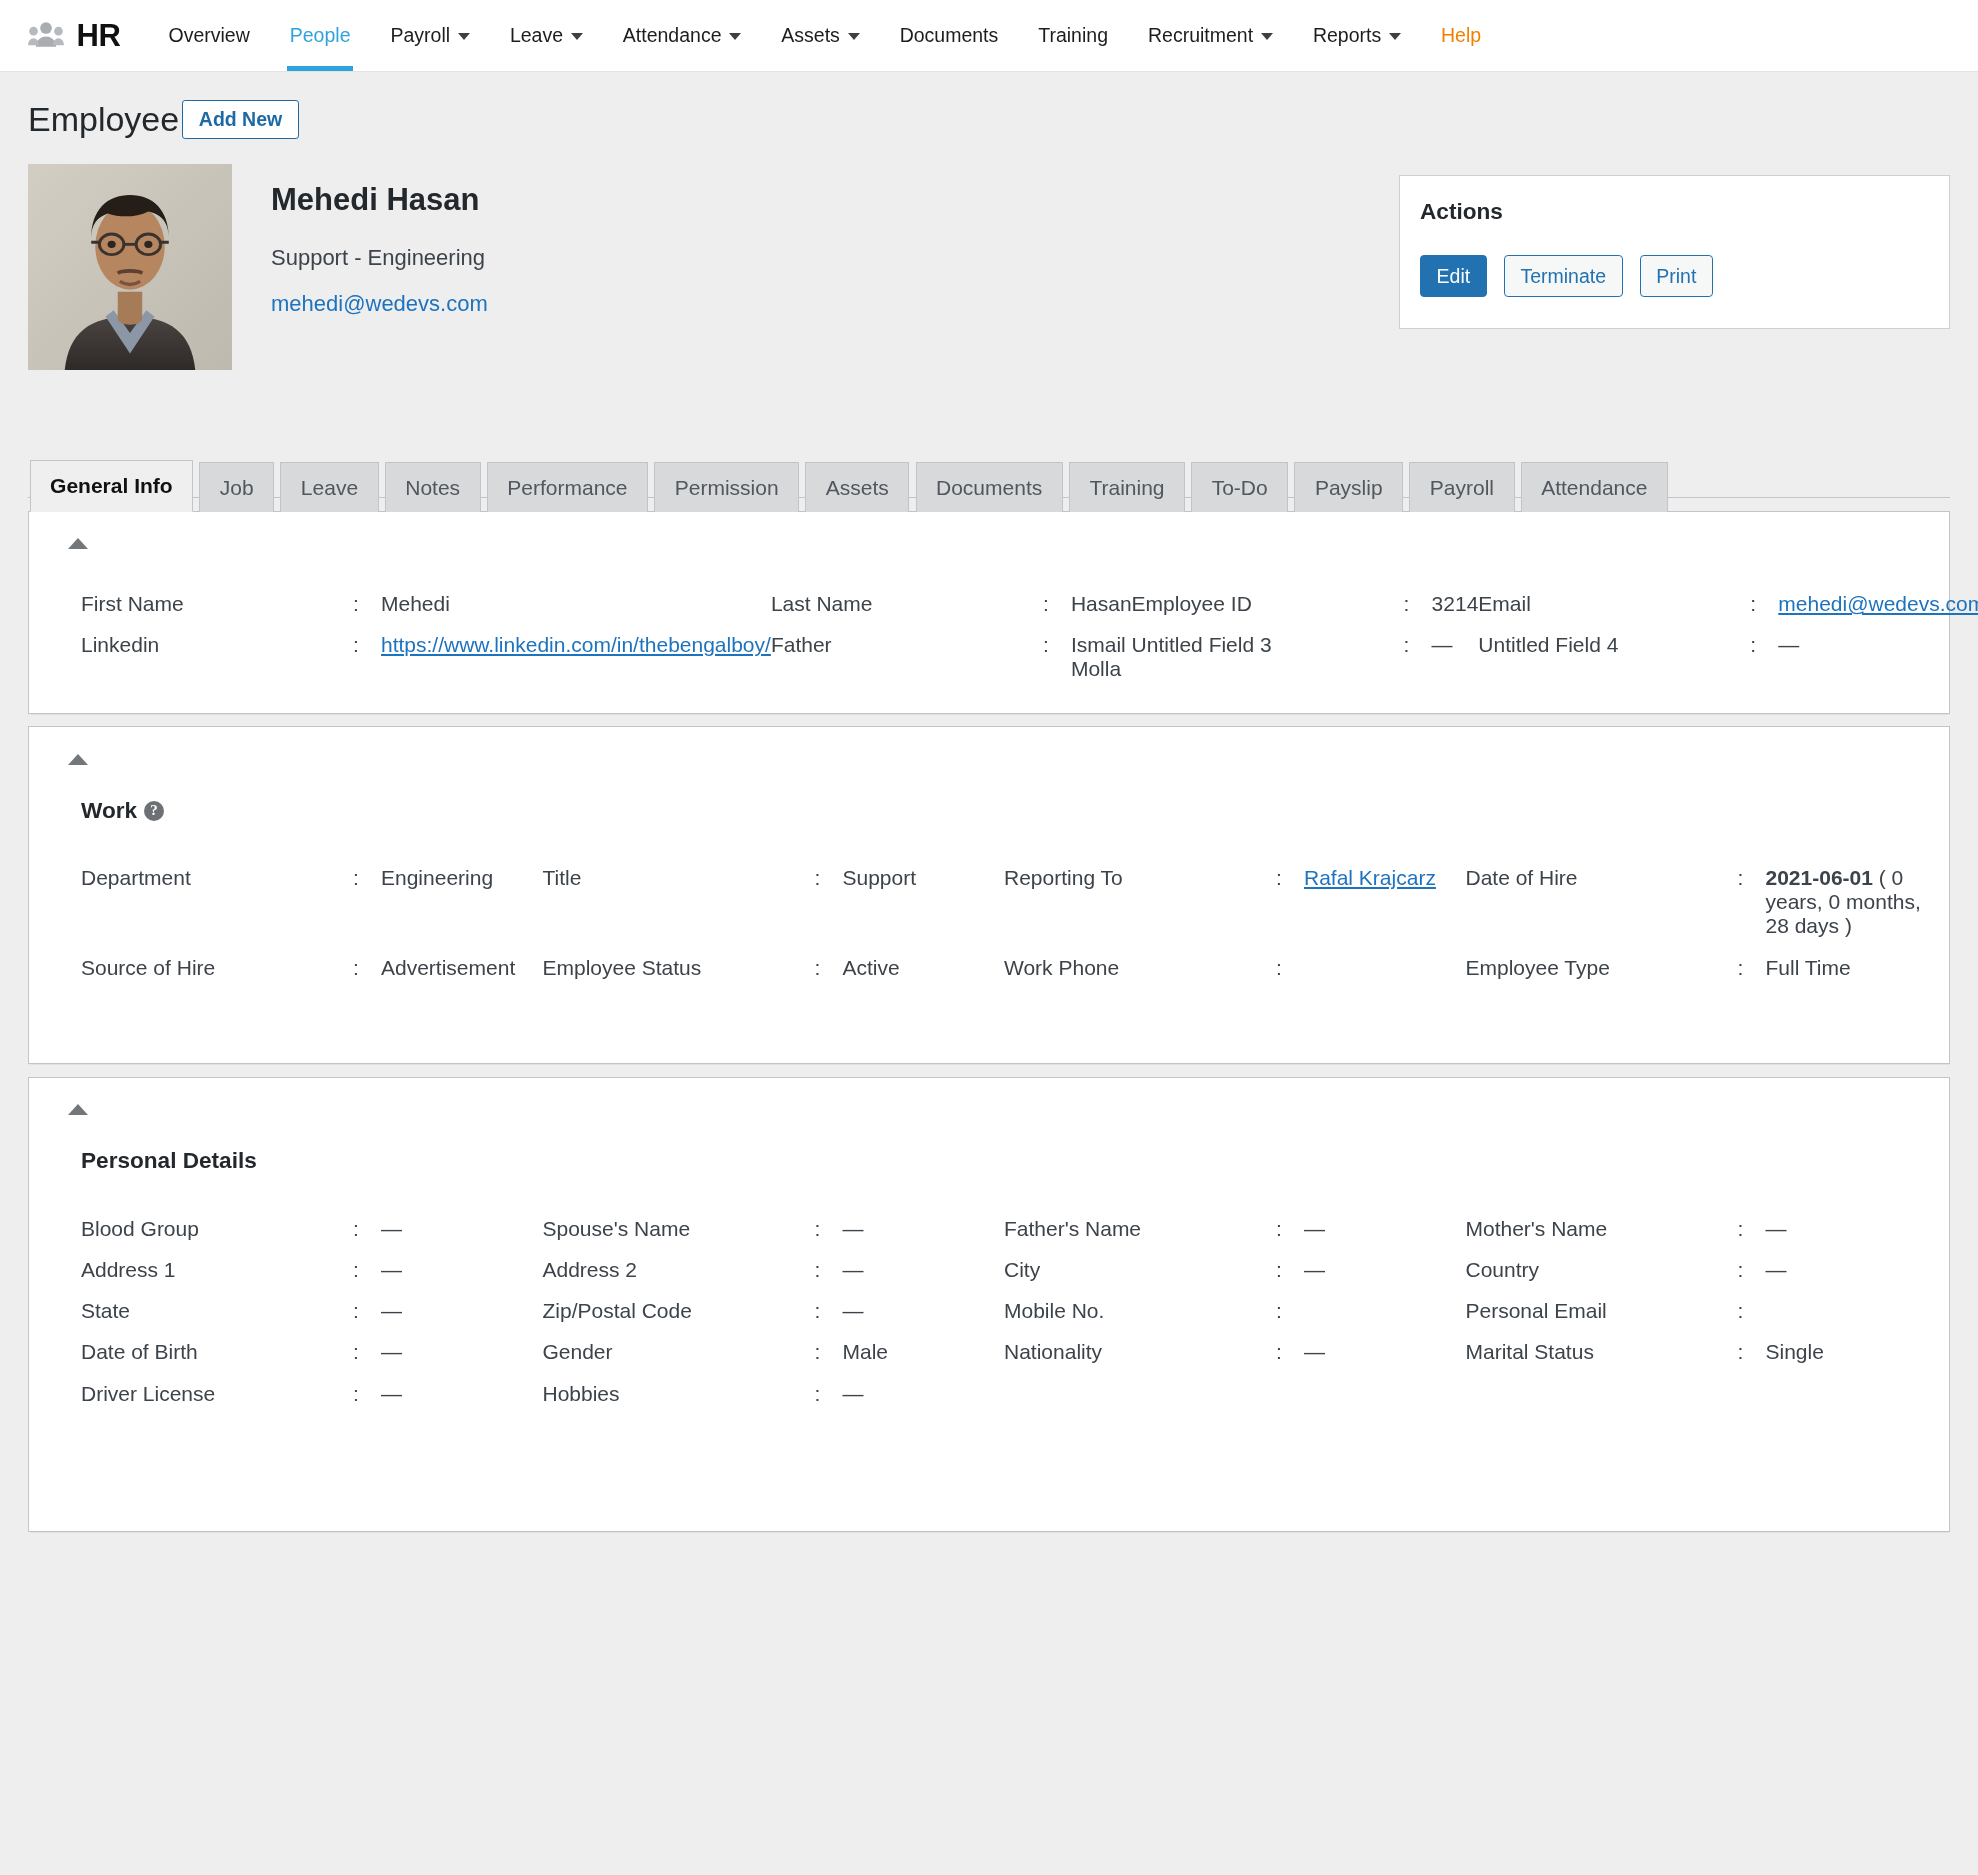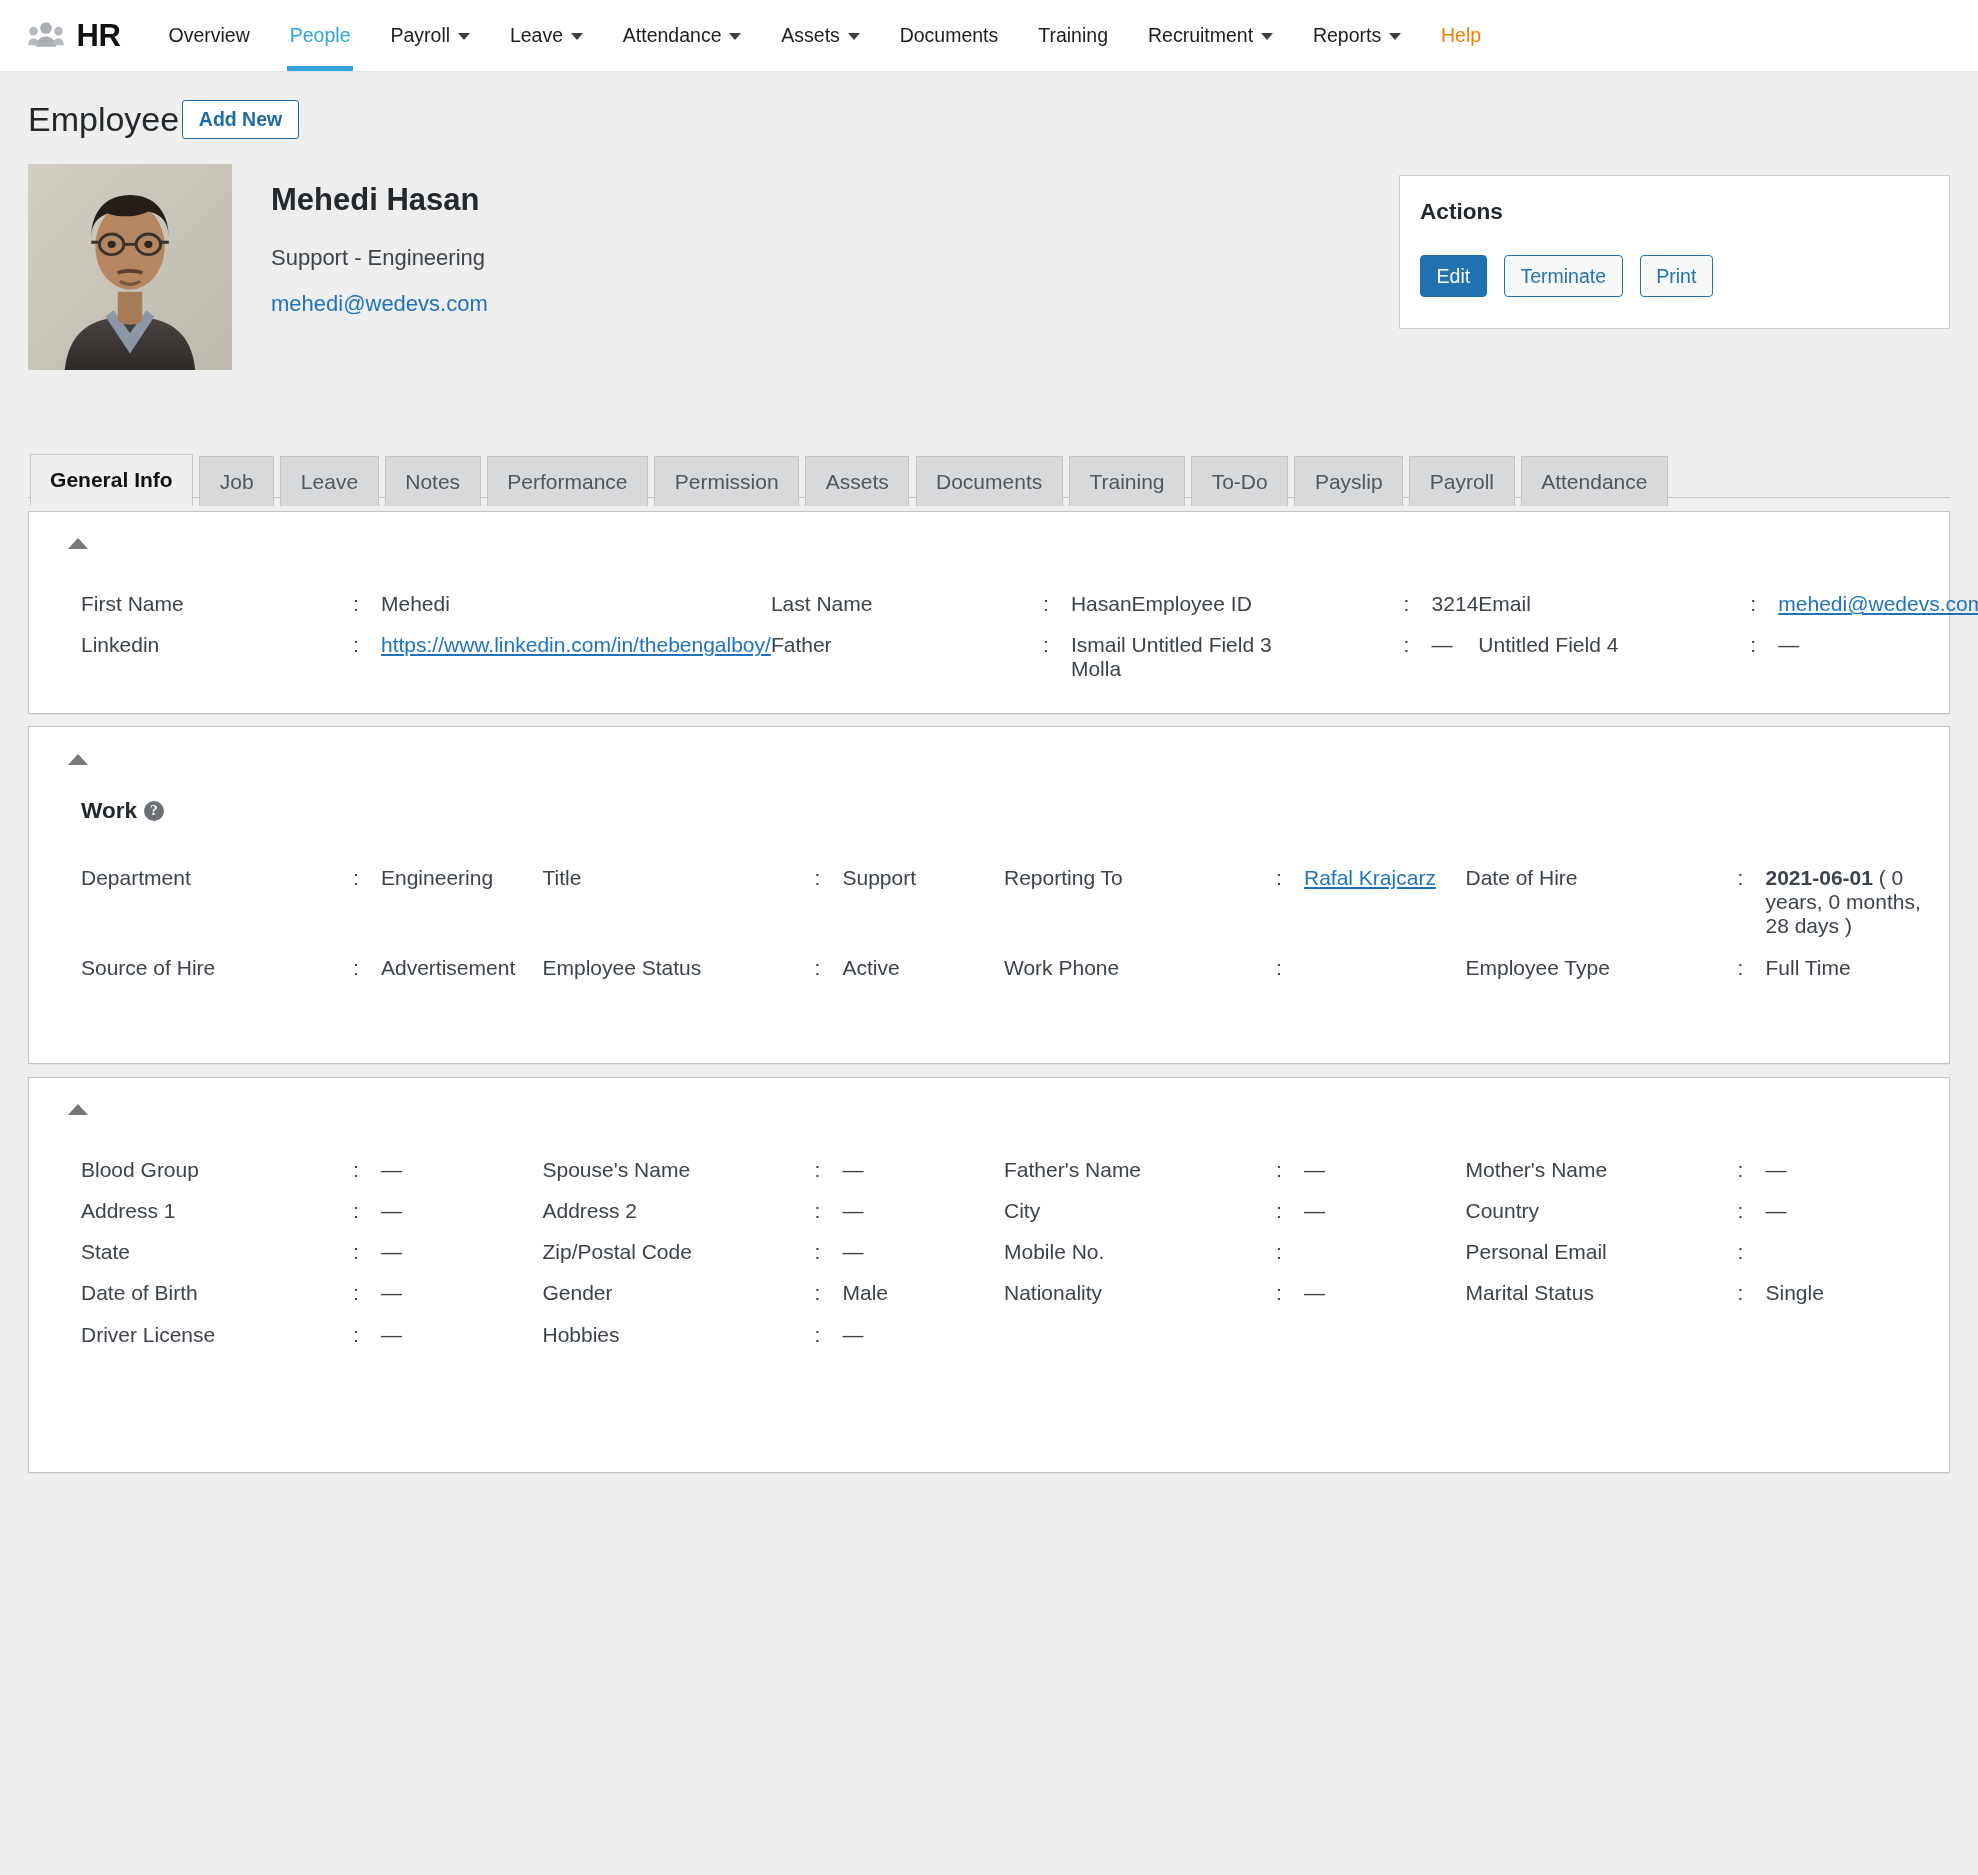--- a/index.html
+++ b/index.html
@@ -125,21 +125,21 @@
     background: #d8d9da;
     border: 0.8px solid #c3c4c7;
     border-bottom: none;
     color: #50575e;
     font-size: 21px;
     padding: 13.2px 19.5px 12.5px 19.5px;
     margin-right: 6.2px;
     cursor: pointer;
     white-space: nowrap;
     position: relative;
-    top: 9px;
+    top: 15px;
   }
   .tab.active {
     background: #efefef;
     color: #111111;
     font-weight: bold;
     border-bottom: 0.8px solid #efefef;
     padding-bottom: 13.2px;
   }
 
   
@@ -414,20 +414,23 @@
         <div class="field">
           <span class="label">Employee Type</span>
           <span class="colon">:</span>
           <span class="value">Full Time</span>
         </div>
       </div>
   </div>
 
   <div class="card card-pad-bottom2">
     <div class="collapse-toggle"></div>
+    <div class="card-title">
+      <span>Personal Details</span>
+    </div>
     <div class="fields" id="personal-fields">
         <div class="field">
           <span class="label">Blood Group</span>
           <span class="colon">:</span>
           <span class="value">—</span>
         </div>
         <div class="field">
           <span class="label">Spouse's Name</span>
           <span class="colon">:</span>
           <span class="value">—</span>

